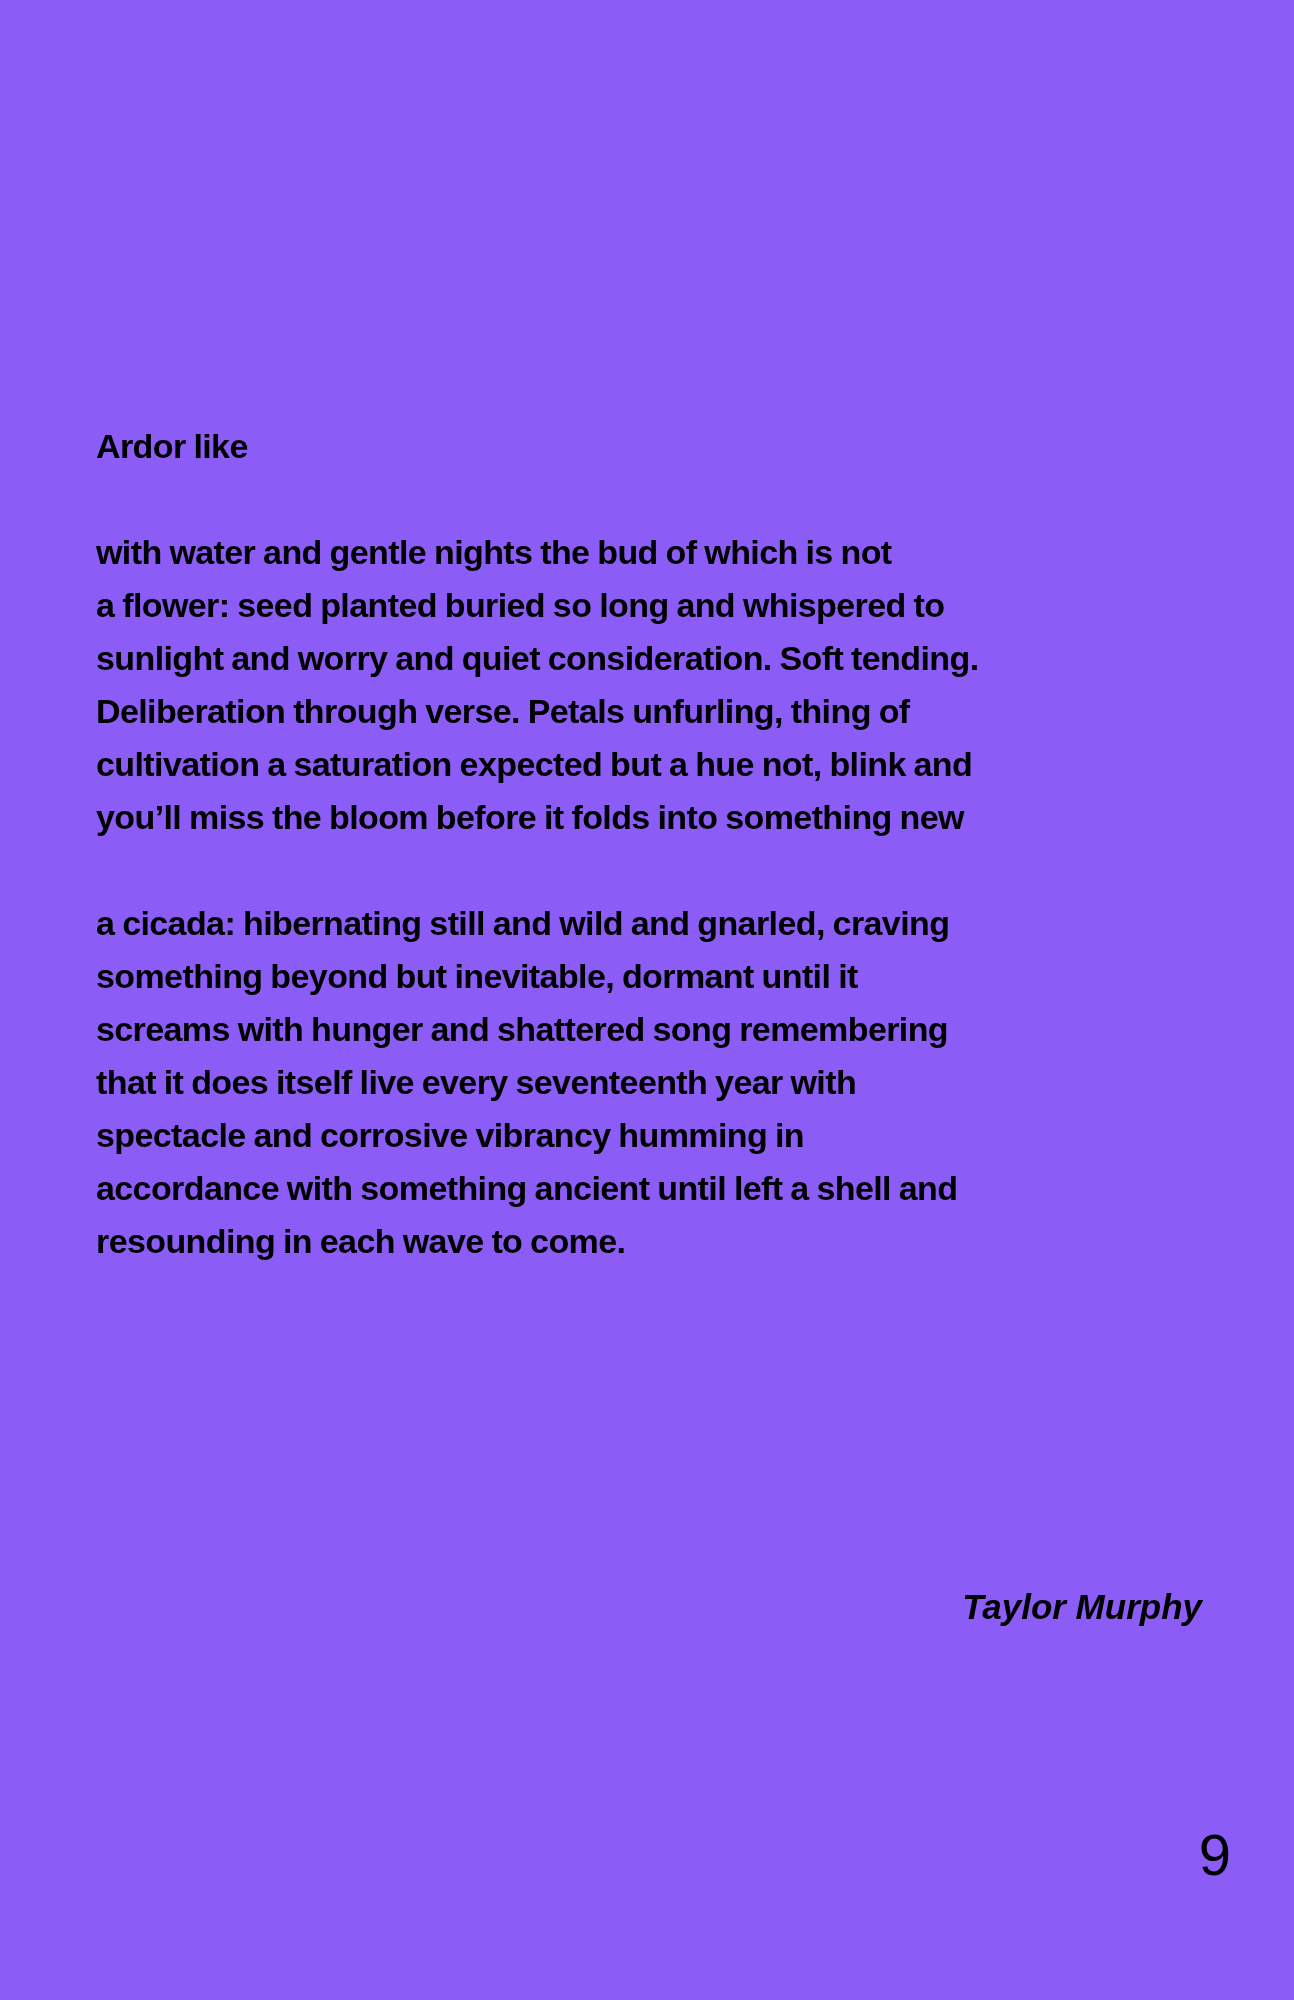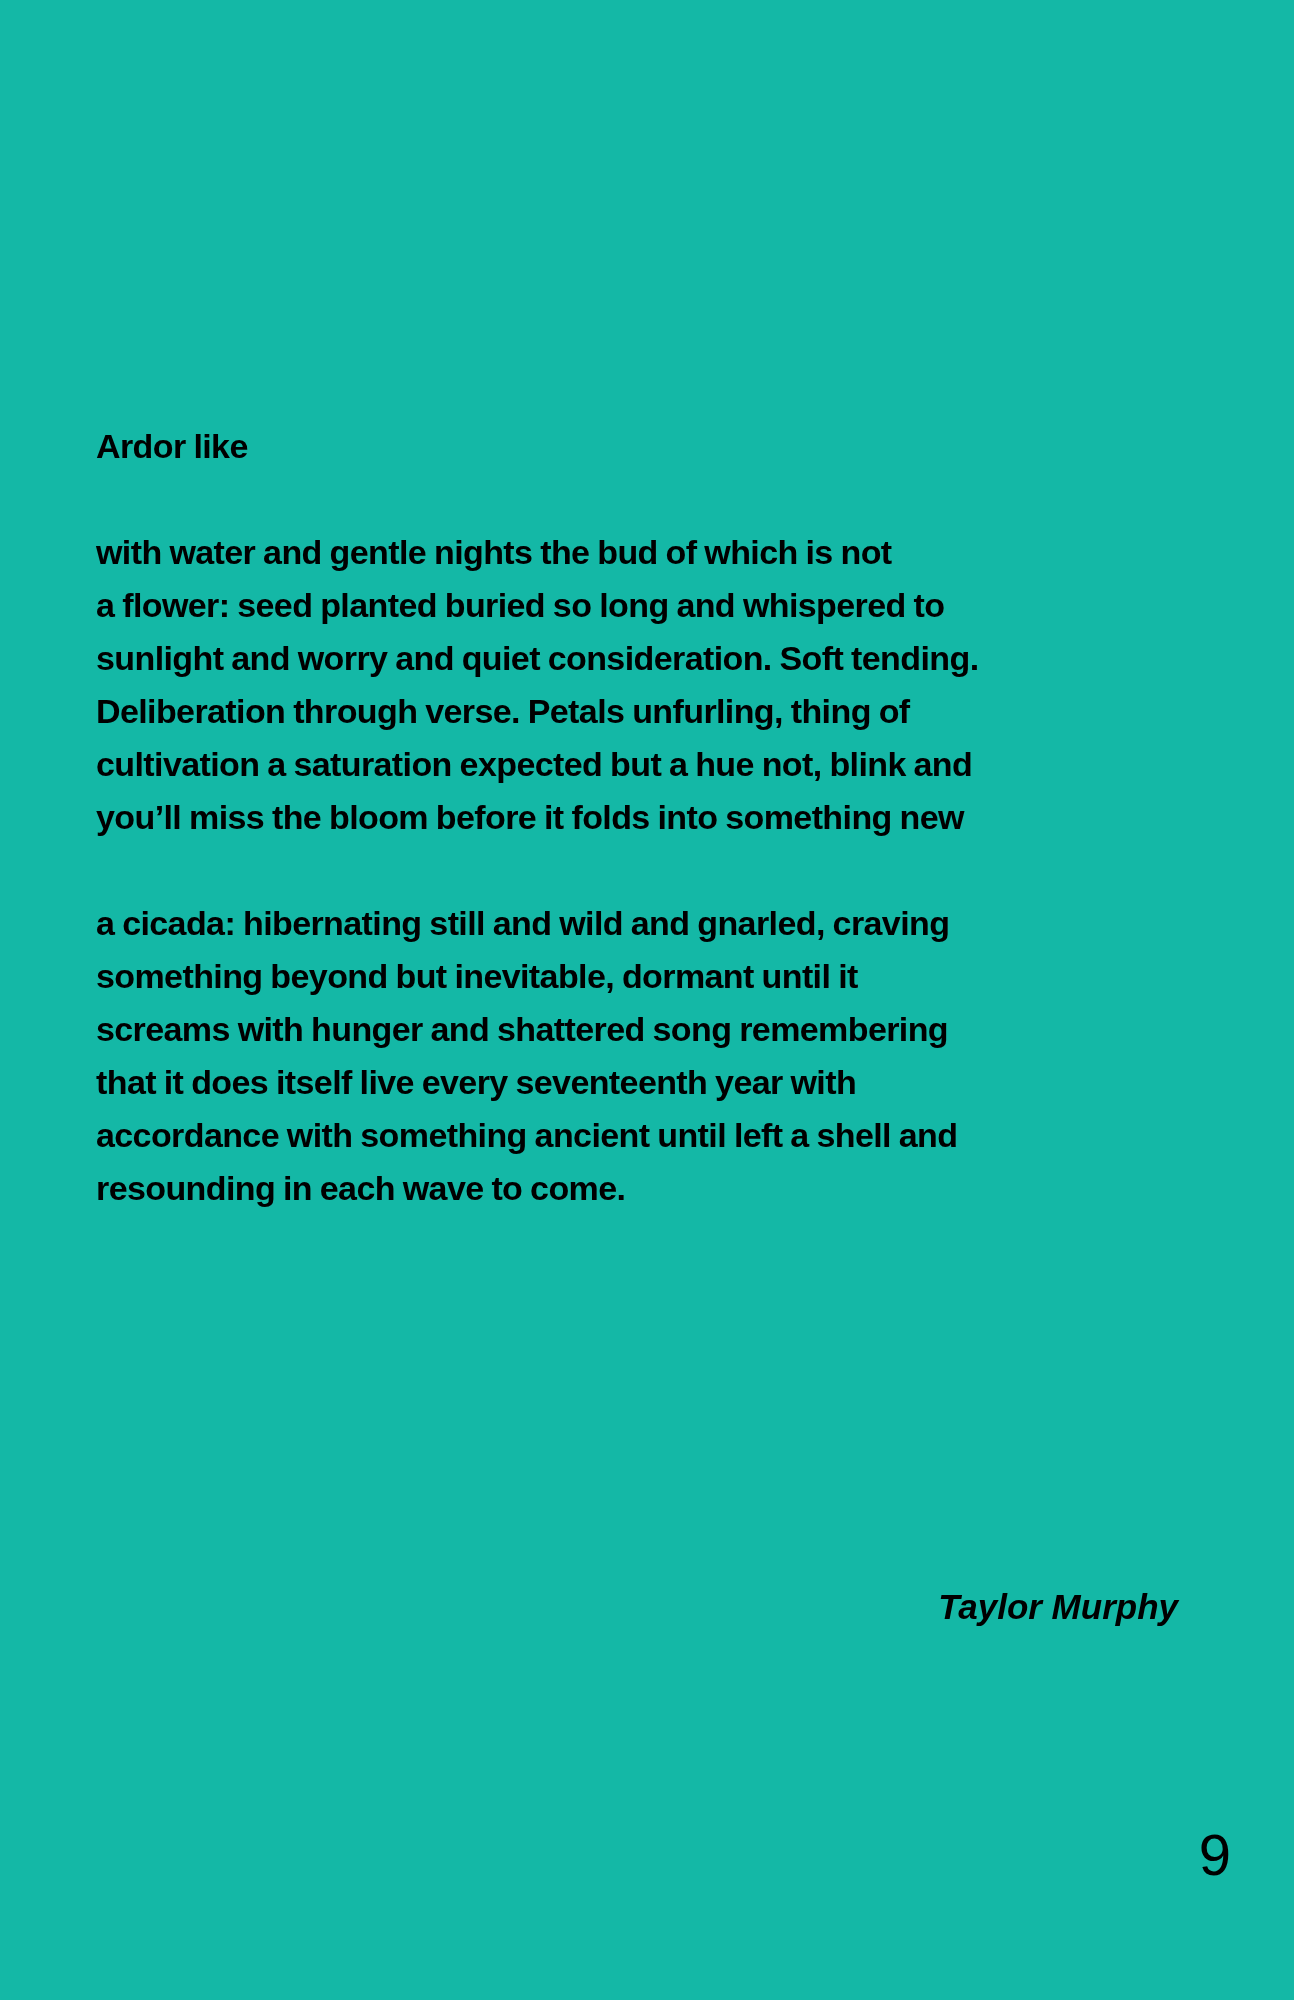--- a/index.html
+++ b/index.html
@@ -1,35 +1,35 @@
 <!DOCTYPE html>
 <html><head>
   <meta charset="utf-8">
   <style>
     html, body { margin: 0; padding: 0; background: #ffffff; }
     body { width: 1294px; height: 2000px; position: relative; overflow: hidden; }
-    .page { position: absolute; inset: 0; background: #14b8a6; color: #000000; }
+    .page { position: absolute; inset: 0; background: #8b5cf6; color: #000000; }
     .poem {
       position: absolute;
       left: 96px;
       top: 420px;
       width: 1130px;
       font-family: "Liberation Sans", sans-serif;
       font-weight: bold;
       font-size: 34px;
       line-height: 53px;
       letter-spacing: -0.6px;
       word-spacing: -1px;
     }
     .poem .title { margin: 0 0 53px 0; }
     .poem .stanza { margin: 0 0 53px 0; }
     .poem .line { display: block; white-space: nowrap; }
     .author {
       position: absolute;
-      left: 888px;
+      left: 912px;
       top: 1582px;
       width: 290px;
       text-align: right;
       font-family: "Liberation Sans", sans-serif;
       font-weight: bold;
       font-style: italic;
       font-size: 35px;
       line-height: 50px;
     }
     .page-number {
@@ -58,20 +58,21 @@
       <span class="line">Deliberation through verse. Petals unfurling, thing of</span>
       <span class="line">cultivation a saturation expected but a hue not, blink and</span>
       <span class="line">you’ll miss the bloom before it folds into something new</span>
     </div>
 
     <div class="stanza">
       <span class="line">a cicada: hibernating still and wild and gnarled, craving</span>
       <span class="line">something beyond but inevitable, dormant until it</span>
       <span class="line">screams with hunger and shattered song remembering</span>
       <span class="line">that it does itself live every seventeenth year with</span>
+      <span class="line">spectacle and corrosive vibrancy humming in</span>
       <span class="line">accordance with something ancient until left a shell and</span>
       <span class="line">resounding in each wave to come.</span>
     </div>
   </div>
 
   <div class="author">Taylor Murphy</div>
 
   <div class="page-number">9</div>
 </div>
 

